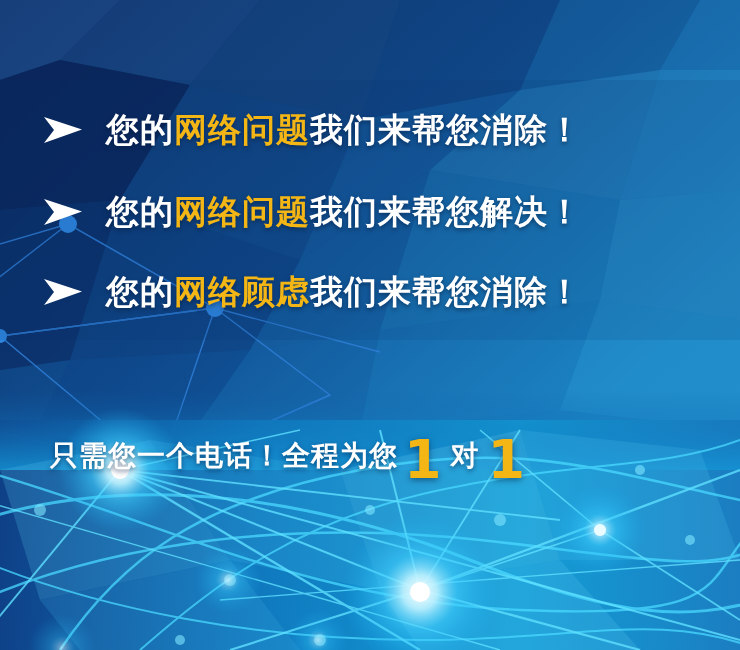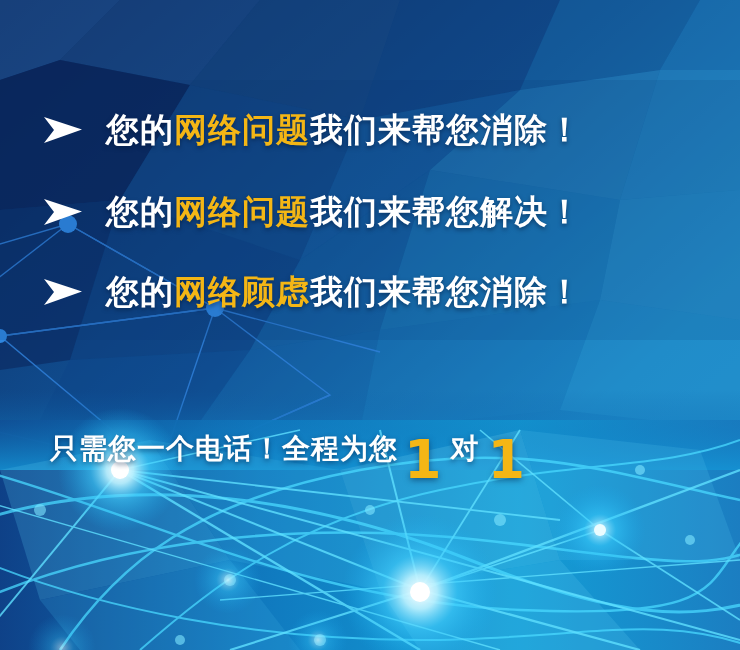--- a/index.html
+++ b/index.html
@@ -55,21 +55,21 @@
     position:absolute;
     left:50px;
     font-size:28px;
     font-weight:bold;
     letter-spacing:1px;
     white-space:nowrap;
     color:#ffffff;
     text-shadow:0 2px 5px rgba(2,30,70,.6);
   }
   .subline.s1{top:363px;}
-  .subline.s2{top:430px;display:flex;align-items:flex-start;}
+  .subline.s2{top:430px;display:flex;align-items:center;}
 
   .big1{
     color:#f4b615;
     font-size:54px;
     font-weight:bold;
     line-height:.95;
     padding:0 6px;
     position:relative;
     top:4px;
     text-shadow:0 2px 6px rgba(2,30,70,.55);

